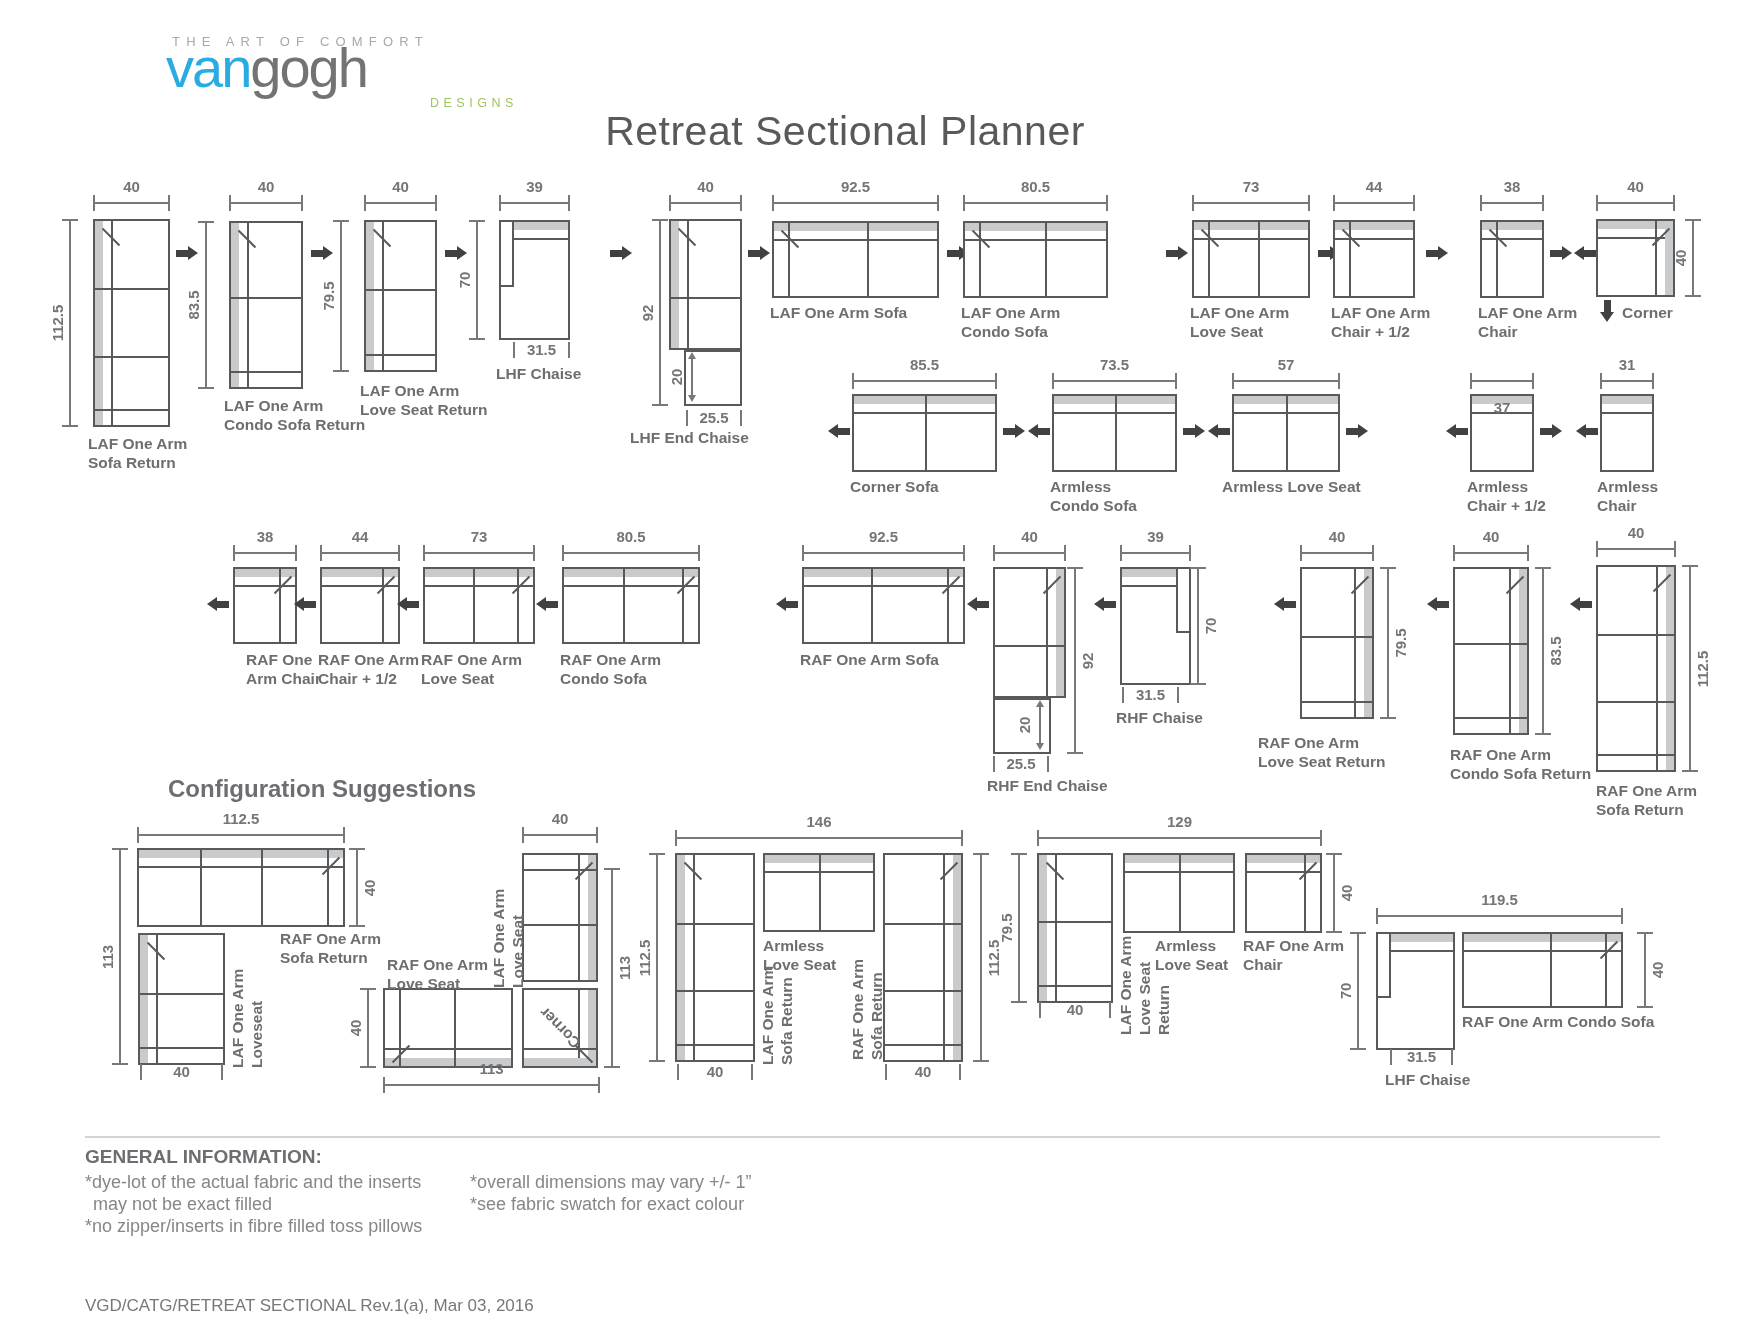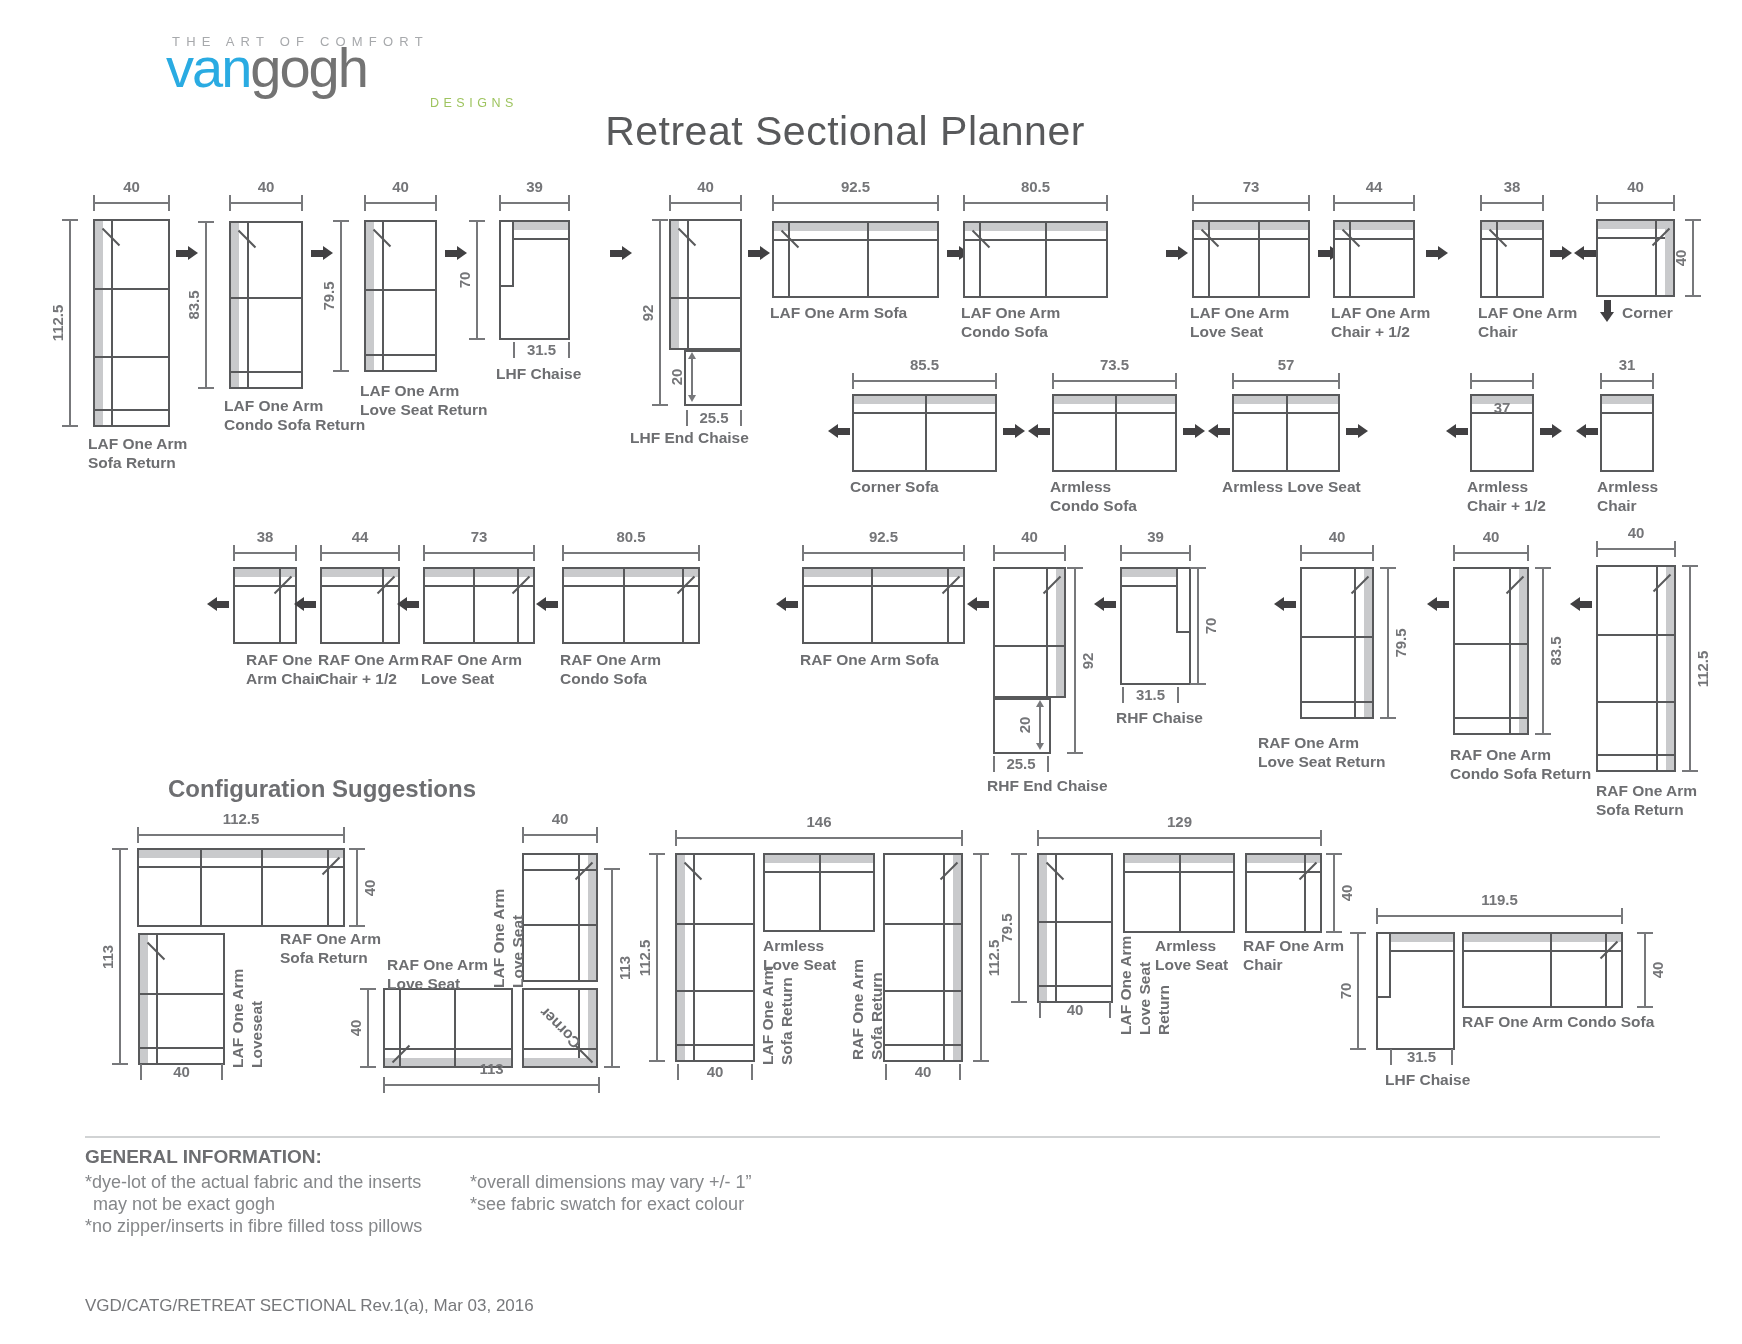--- a/index.html
+++ b/index.html
@@ -901,18 +901,18 @@
       </div>
       <div class="plabel" style="left: 1462px; top: 1012px;">RAF One Arm Condo Sofa</div>
     </div>
   </div>
 
 <div class="cfg-head">Configuration Suggestions</div>
 
 <div class="sep"></div>
 <div class="gi-head">GENERAL INFORMATION:</div>
 <div class="gi-item" style="left:85px;top:1172px;">*dye-lot of the actual fabric and the inserts</div>
-<div class="gi-item" style="left:93px;top:1194px;">may not be exact gogh</div>
+<div class="gi-item" style="left:93px;top:1194px;">may not be exact filled</div>
 <div class="gi-item" style="left:85px;top:1216px;">*no zipper/inserts in fibre filled toss pillows</div>
 <div class="gi-item" style="left:470px;top:1172px;">*overall dimensions may vary +/- 1”</div>
 <div class="gi-item" style="left:470px;top:1194px;">*see fabric swatch for exact colour</div>
 
 <div class="footer">VGD/CATG/RETREAT SECTIONAL Rev.1(a), Mar 03, 2016</div>
 
 </body></html>

